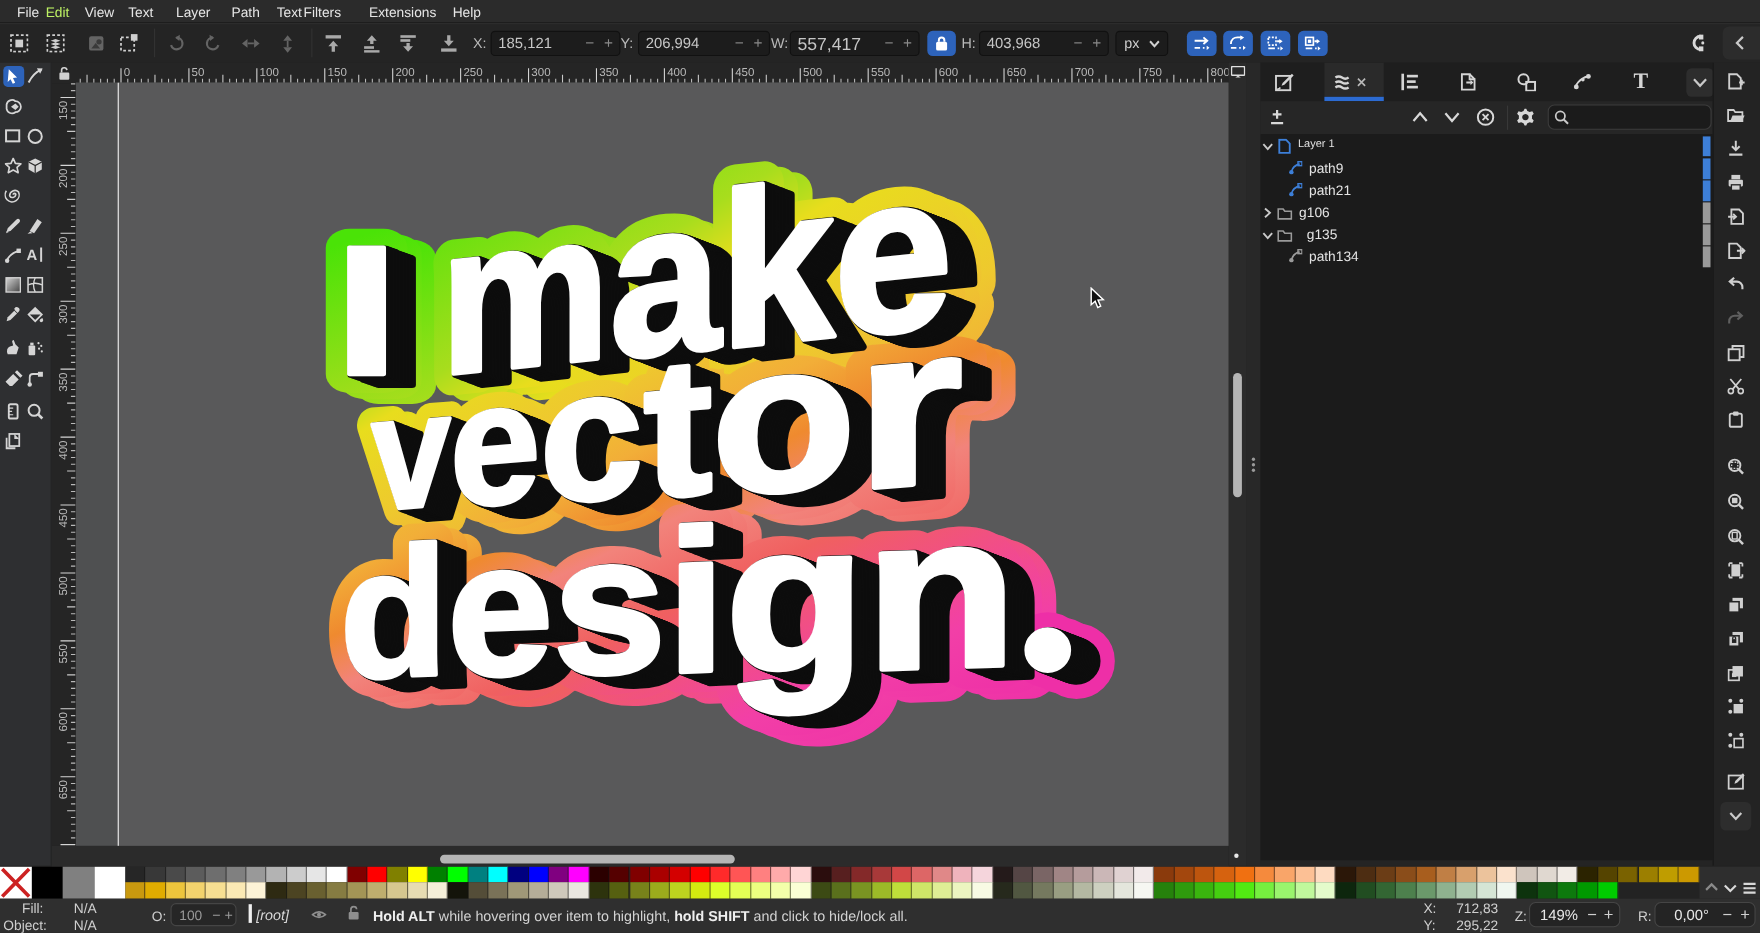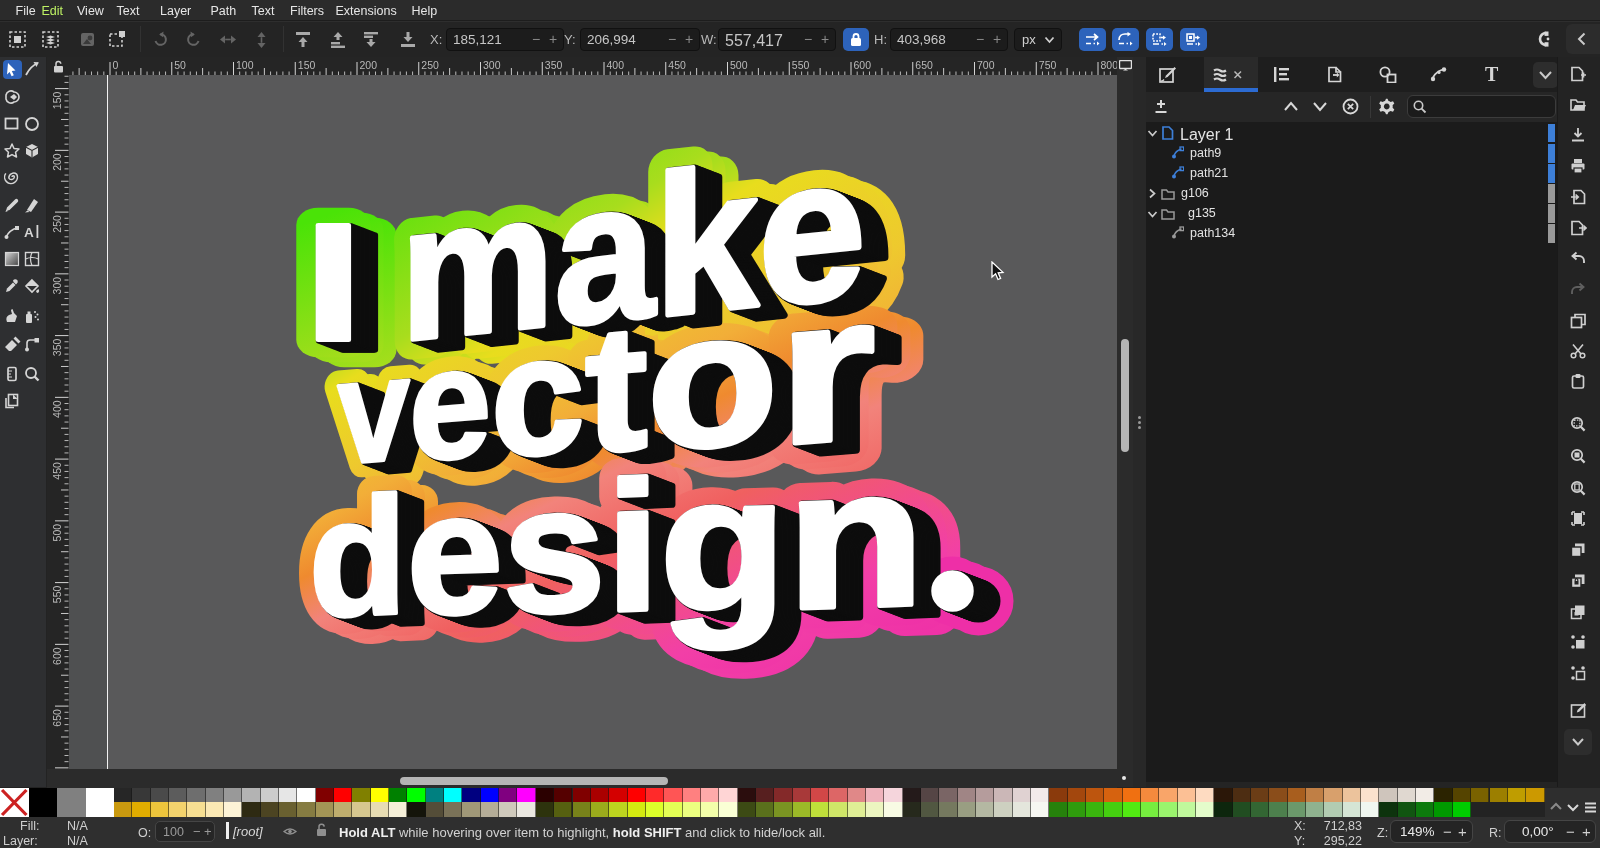--- a/index.html
+++ b/index.html
@@ -8,21 +8,21 @@
 </style></head>
 <body>
 <div style="position:absolute;left:0;top:0;width:1600px;height:21px;background:#2b2b2b;border-bottom:1px solid #1d1d1d"></div>
 <div style="position:absolute;left:15.5px;top:3.5px;font-size:12.5px;color:#e6e6e6">File</div>
 <div style="position:absolute;left:41.5px;top:3.5px;font-size:12.5px;color:#bef264">Edit</div>
 <div style="position:absolute;left:77px;top:3.5px;font-size:12.5px;color:#e6e6e6">View</div>
 <div style="position:absolute;left:116.5px;top:3.5px;font-size:12.5px;color:#e6e6e6">Text</div>
 <div style="position:absolute;left:160px;top:3.5px;font-size:12.5px;color:#e6e6e6">Layer</div>
 <div style="position:absolute;left:210.5px;top:3.5px;font-size:12.5px;color:#e6e6e6">Path</div>
 <div style="position:absolute;left:251.5px;top:3.5px;font-size:12.5px;color:#e6e6e6">Text</div>
-<div style="position:absolute;left:290px;top:3.5px;font-size:12.5px;color:#e6e6e6">Filters</div>
+<div style="position:absolute;left:276px;top:3.5px;font-size:12.5px;color:#e6e6e6">Filters</div>
 <div style="position:absolute;left:335.5px;top:3.5px;font-size:12.5px;color:#e6e6e6">Extensions</div>
 <div style="position:absolute;left:411.5px;top:3.5px;font-size:12.5px;color:#e6e6e6">Help</div>
 <div style="position:absolute;left:0;top:21px;width:1600px;height:36px;background:#242424;border-top:1px solid #2e2e2e"></div>
 <svg style="position:absolute;left:9px;top:31px" width="17" height="17" viewBox="0 0 17 17">
     <rect x="1" y="1" width="15" height="15" fill="none" stroke="#cfcfcf" stroke-width="1.6" stroke-dasharray="2.5 2"></rect>
     <rect x="5" y="5" width="7" height="7" fill="#cfcfcf"></rect>
   </svg>
 <svg style="position:absolute;left:42px;top:31px" width="17" height="17" viewBox="0 0 17 17">
     <rect x="1" y="1" width="15" height="15" fill="none" stroke="#cfcfcf" stroke-width="1.6" stroke-dasharray="2.5 2"></rect>
     <path d="M4 6 L8.5 4.5 L13 6 L8.5 7.5 Z M4 9 L8.5 7.5 L13 9 L8.5 10.5 Z M4 12 L8.5 10.5 L13 12 L8.5 13.5 Z" fill="#cfcfcf"></path>
@@ -888,21 +888,21 @@
     <circle cx="5.5" cy="5.5" r="4.2" fill="none" stroke="#c9c9c9" stroke-width="1.6"></circle>
     <path d="M8.6 8.6 L12.5 12.5" stroke="#c9c9c9" stroke-width="1.8"></path>
   </svg>
 <div style="position:absolute;left:1146px;top:122px;width:411px;height:660px;background:#1b1b1b"></div>
 <svg style="position:absolute;left:1147px;top:129px" width="11" height="9" viewBox="0 0 11 9">
     <path d="M1.5 2 L5.5 6.5 L9.5 2" stroke="#c9c9c9" stroke-width="1.7" fill="none"></path>
   </svg>
 <svg style="position:absolute;left:1161px;top:126px" width="13" height="14" viewBox="0 0 13 14">
     <path d="M2 1 H8 L11.5 4.5 V13 H2 Z" fill="none" stroke="#3d7fd8" stroke-width="1.7"></path>
   </svg>
-<div style="position:absolute;left:1180px;top:125.5px;font-size:16px;color:#e3e3e3">Layer 1</div>
+<div style="position:absolute;left:1180px;top:125.5px;font-size:10px;color:#e3e3e3">Layer 1</div>
 <div style="position:absolute;left:1547.5px;top:123.5px;width:7px;height:18.5px;background:#3d7fd8"></div>
 <svg style="position:absolute;left:1171px;top:146px" width="13" height="13" viewBox="0 0 13 13">
     <path d="M3 10 C4 6 7 4 10.5 3" stroke="#3d7fd8" stroke-width="1.5" fill="none"></path>
     <circle cx="3" cy="10.5" r="2" fill="#3d7fd8"></circle>
     <rect x="9" y="1" width="3.6" height="3.6" fill="none" stroke="#3d7fd8" stroke-width="1.3"></rect>
   </svg>
 <div style="position:absolute;left:1190px;top:146.0px;font-size:12.5px;color:#e3e3e3">path9</div>
 <div style="position:absolute;left:1547.5px;top:144.0px;width:7px;height:18.5px;background:#3d7fd8"></div>
 <svg style="position:absolute;left:1171px;top:166px" width="13" height="13" viewBox="0 0 13 13">
     <path d="M3 10 C4 6 7 4 10.5 3" stroke="#3d7fd8" stroke-width="1.5" fill="none"></path>
@@ -1196,21 +1196,21 @@
     <path d="M2 9 L7 4 L12 9" stroke="#8a8a8a" stroke-width="2" fill="none"></path>
   </svg>
 <svg style="position:absolute;left:1566px;top:800px" width="14" height="14" viewBox="0 0 14 14">
     <path d="M2 5 L7 10 L12 5" stroke="#d8d8d8" stroke-width="2" fill="none"></path>
   </svg>
 <svg style="position:absolute;left:1583px;top:800px" width="15" height="15" viewBox="0 0 15 15">
     <path d="M2 3.5 H13 M2 7.5 H13 M2 11.5 H13" stroke="#d8d8d8" stroke-width="2" fill="none"></path>
   </svg>
 <div style="position:absolute;left:0;top:816.5px;width:1600px;height:31.5px;background:#2f2f2f"></div>
 <div style="position:absolute;left:20px;top:819px;font-size:12.5px;color:#cfcfcf">Fill:</div>
-<div style="position:absolute;left:3px;top:834px;font-size:12.5px;color:#cfcfcf">Layer:</div>
+<div style="position:absolute;left:3px;top:834px;font-size:12.5px;color:#cfcfcf">Object:</div>
 <div style="position:absolute;left:67px;top:819px;font-size:12.5px;color:#cfcfcf">N/A</div>
 <div style="position:absolute;left:67px;top:834px;font-size:12.5px;color:#cfcfcf">N/A</div>
 <div style="position:absolute;left:138px;top:826px;font-size:12.5px;color:#cfcfcf">O:</div>
 <div style="position:absolute;left:155px;top:821px;width:60px;height:21px;background:#262626;border:1px solid #454545;border-radius:5px"></div>
 <div style="position:absolute;left:163px;top:825px;font-size:12.5px;color:#9a9a9a">100</div>
 <div style="position:absolute;left:193px;top:824px;font-size:13px;color:#9a9a9a">−</div>
 <div style="position:absolute;left:204px;top:824px;font-size:13px;color:#9a9a9a">+</div>
 <div style="position:absolute;left:226px;top:822px;width:2.5px;height:17px;background:#f0f0f0"></div>
 <div style="position:absolute;left:233px;top:824px;font-size:13px;font-style:italic;color:#d8d8d8">[root]</div>
 <svg style="position:absolute;left:283px;top:826px" width="14" height="11" viewBox="0 0 14 11">

